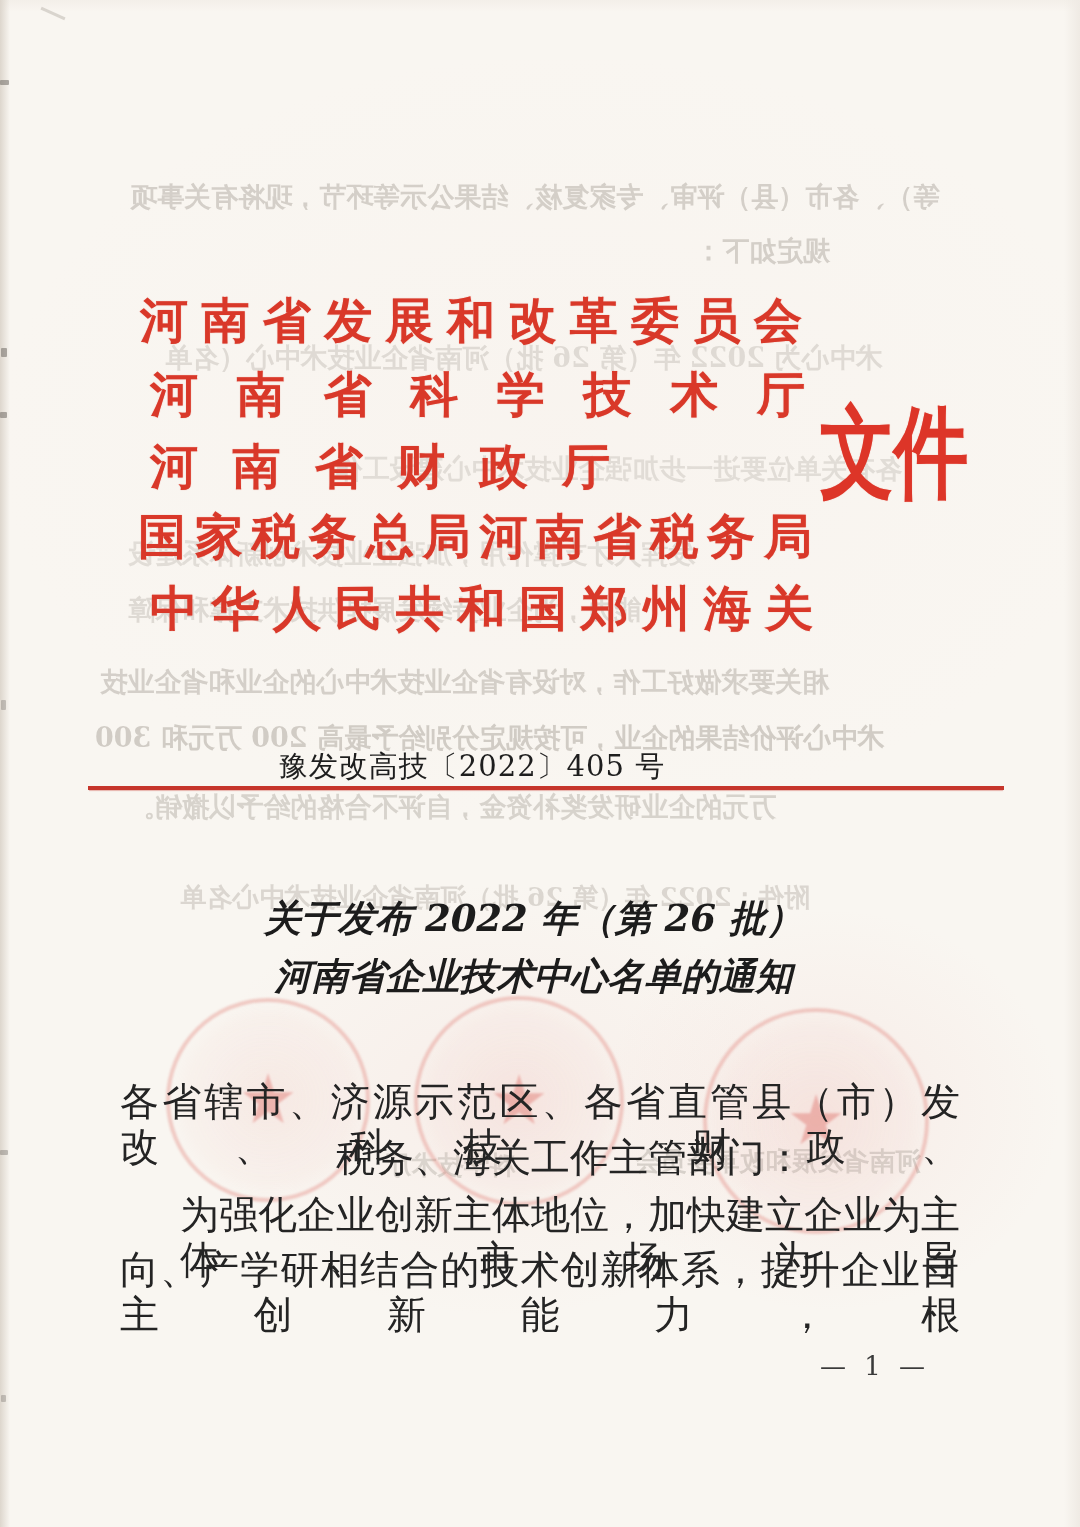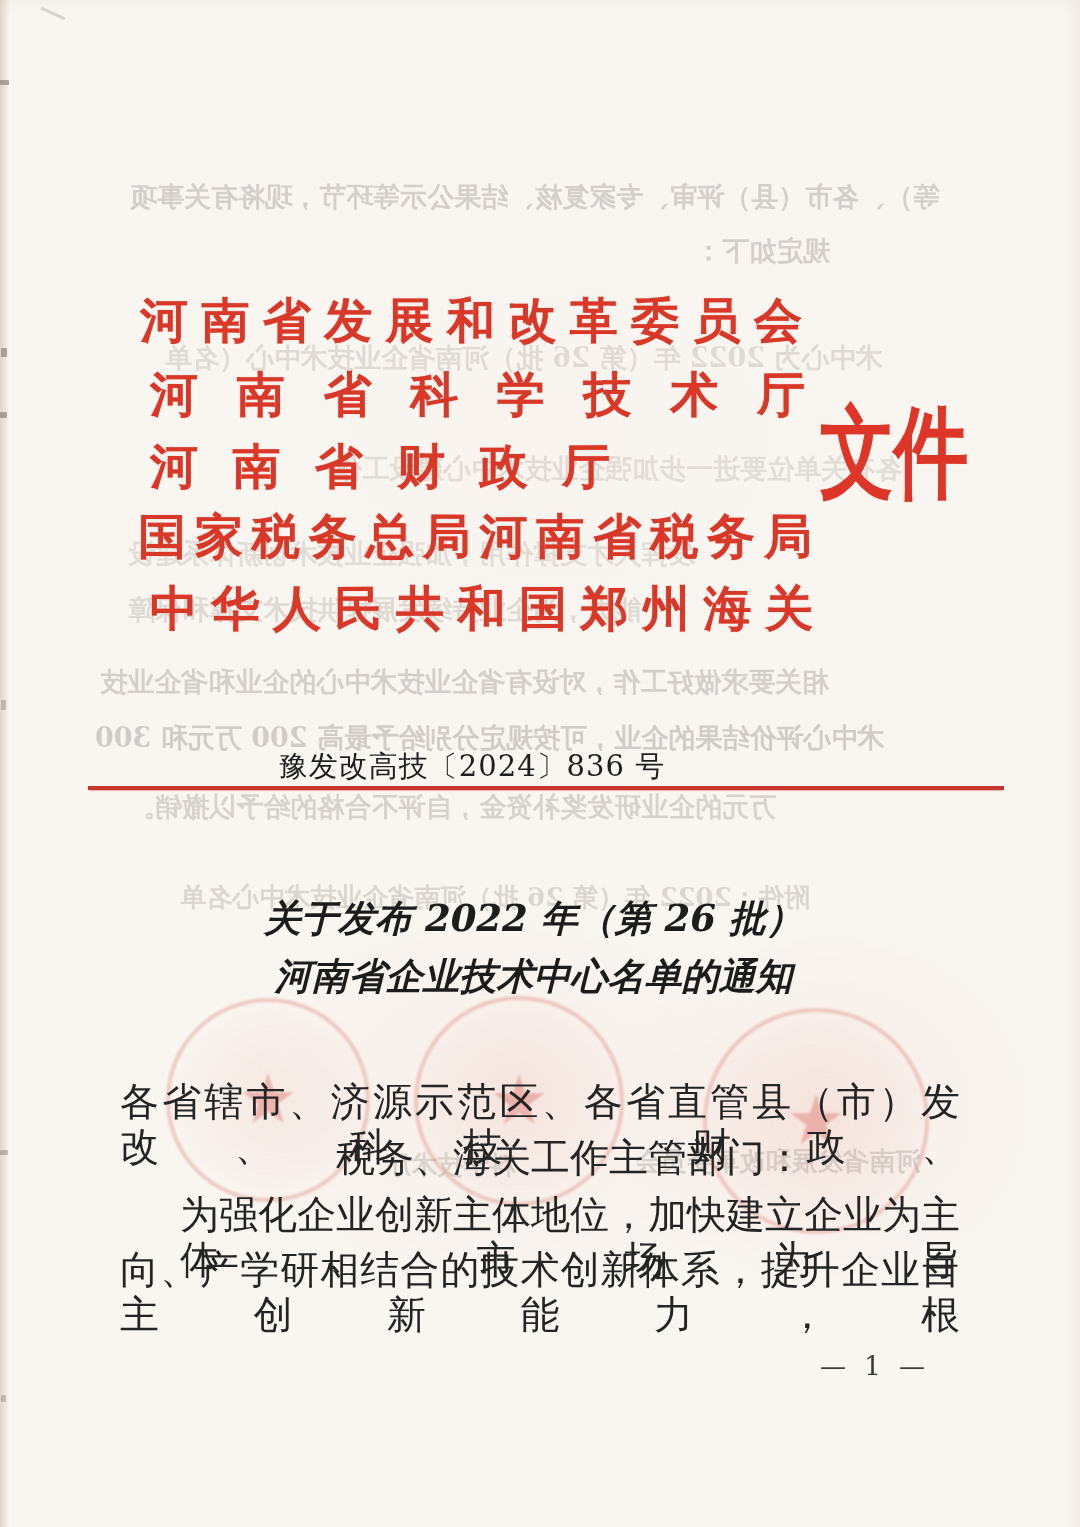--- a/index.html
+++ b/index.html
@@ -123,21 +123,21 @@
   </div>
 
   <div class="org-line" style="top:296px;left:140px;width:662px">河南省发展和改革委员会</div>
   <div class="org-line" style="top:370px;left:150px;width:655px">河南省科学技术厅</div>
   <div class="org-line" style="top:442px;left:150px;width:460px">河南省财政厅</div>
   <div class="org-line" style="top:512px;left:138px;width:674px">国家税务总局河南省税务局</div>
   <div class="org-line" style="top:584px;left:150px;width:663px">中华人民共和国郑州海关</div>
 
   <div class="doc-type">文件</div>
 
-  <div class="doc-number">豫发改高技〔2024〕836 号</div>
+  <div class="doc-number">豫发改高技〔2022〕405 号</div>
 
   <div class="red-rule"></div>
 
   <div class="title-line" style="top:900px">关于发布 2022 年（第 26 批）</div>
   <div class="title-line" style="top:958px">河南省企业技术中心名单的通知</div>
 
   <div class="body-line" style="top:1080px">各省辖市、济源示范区、各省直管县（市）发改、科技、财政、</div>
   <div class="body-line short" style="top:1136px">税务、海关工作主管部门：</div>
   <div class="body-line indent" style="top:1193px">为强化企业创新主体地位，加快建立企业为主体、市场为导</div>
   <div class="body-line" style="top:1248px">向、产学研相结合的技术创新体系，提升企业自主创新能力，根</div>

